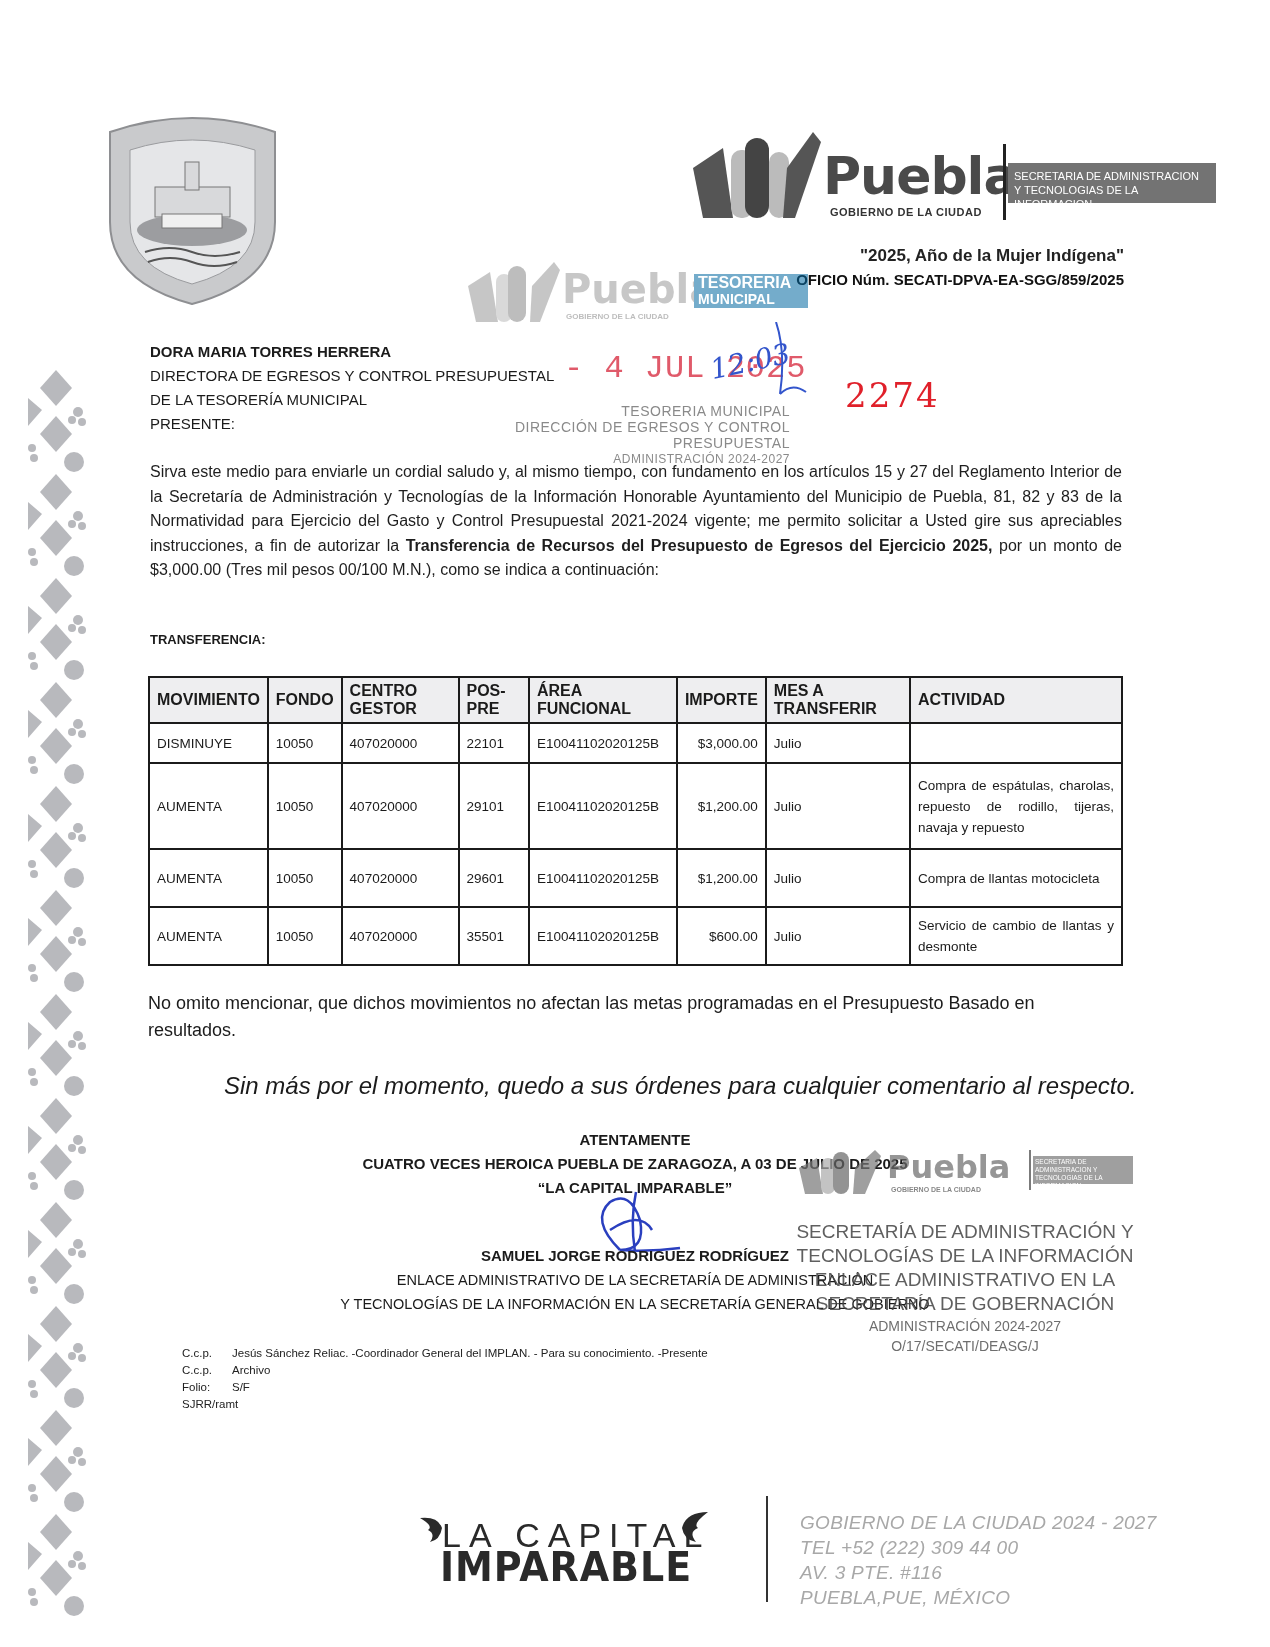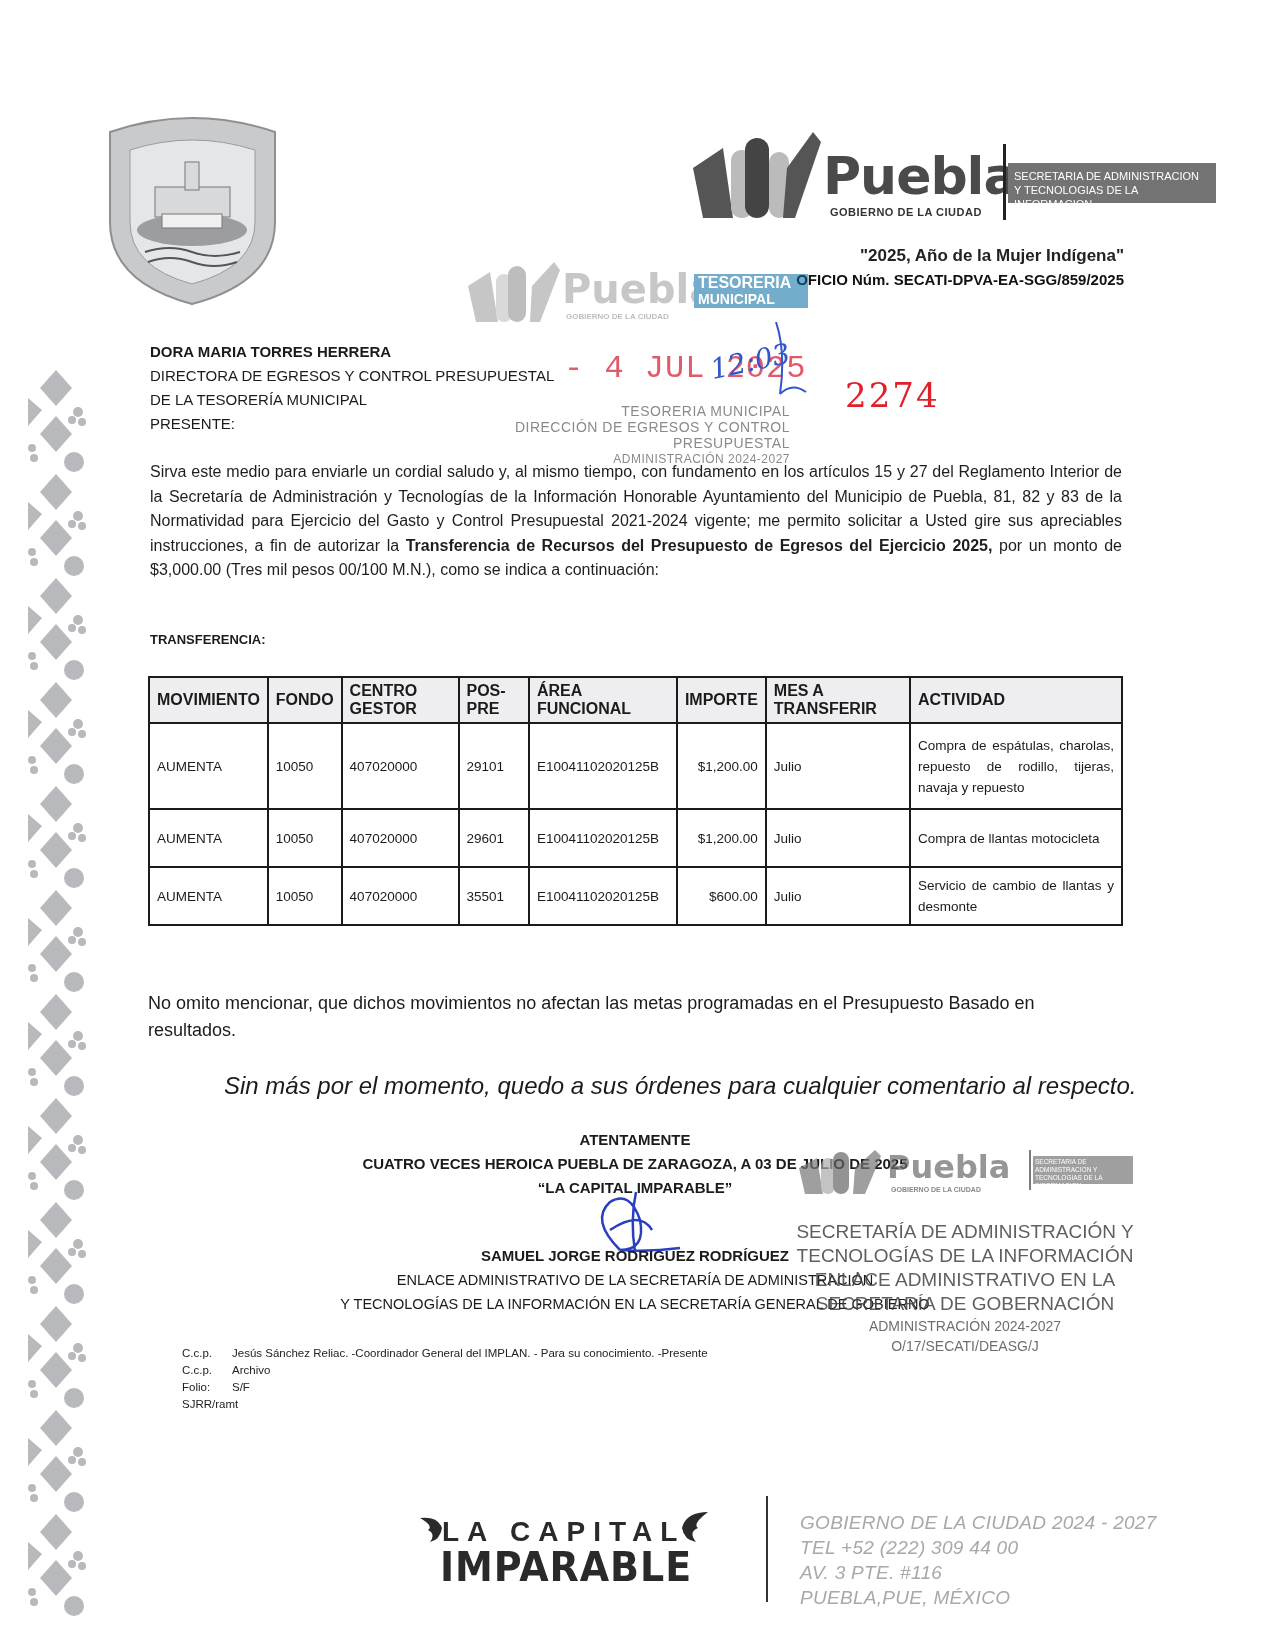--- a/index.html
+++ b/index.html
@@ -71,21 +71,21 @@
   .sec-stamp-logo .bx { position: absolute; left: 238px; top: 8px; width: 100px; height: 28px; background: #777; color: #fff; font-size: 6.5px; line-height: 8px; padding: 2px; box-sizing: border-box; }
   .sec-stamp-logo .sub { position: absolute; left: 96px; top: 38px; font-size: 7px; color: #555; font-weight: bold; }
 
   .sec-stamp { left: 795px; top: 1220px; width: 340px; text-align: center; color: #444; font-size: 19px; line-height: 24px; opacity: 0.85; }
   .sec-stamp .small { font-size: 14px; line-height: 20px; color: #555; }
 
   .ccp { left: 182px; top: 1345px; font-size: 11.5px; line-height: 17px; color: #222; }
   .ccp .k { display: inline-block; width: 50px; }
 
   .footer-logo { left: 418px; top: 1510px; width: 310px; height: 80px; }
-  .footer-logo .la { position: absolute; left: 24px; top: 6px; font-size: 28px; font-weight: bold; letter-spacing: 8px; color: #2a2a2a; }
+  .footer-logo .la { position: absolute; left: 24px; top: 6px; font-size: 34px; font-weight: normal; letter-spacing: 8px; color: #2a2a2a; }
   .footer-logo .imp { position: absolute; left: 22px; top: 34px; font-size: 40px; font-weight: bold; letter-spacing: 1px; color: #2a2a2a; font-family: "DejaVu Sans", sans-serif; transform: scaleX(0.95); transform-origin: left; }
   .footer-vline { left: 766px; top: 1496px; width: 2px; height: 106px; background: #333; }
   .footer-addr { left: 800px; top: 1510px; font-size: 19px; line-height: 25px; color: #a8a8a8; letter-spacing: 0.3px; font-style: italic; }
 </style>
 </head>
 <body>
 
 <svg class="abs border-strip" viewBox="0 0 62 1270" preserveAspectRatio="none">
   <defs>
     <g id="motif" fill="#b8b9bd">
@@ -192,20 +192,30 @@
       <th>FONDO</th>
       <th>CENTRO GESTOR</th>
       <th>POS-PRE</th>
       <th>ÁREA FUNCIONAL</th>
       <th>IMPORTE</th>
       <th>MES A TRANSFERIR</th>
       <th>ACTIVIDAD</th>
     </tr>
   </thead>
   <tbody>
+    <tr class="r1">
+      <td>DISMINUYE</td>
+      <td>10050</td>
+      <td>407020000</td>
+      <td>22101</td>
+      <td>E10041102020125B</td>
+      <td class="num">$3,000.00</td>
+      <td>Julio</td>
+      <td class="act"></td>
+    </tr>
     <tr class="r2">
       <td>AUMENTA</td>
       <td>10050</td>
       <td>407020000</td>
       <td>29101</td>
       <td>E10041102020125B</td>
       <td class="num">$1,200.00</td>
       <td>Julio</td>
       <td class="act">Compra de espátulas, charolas, repuesto de rodillo, tijeras, navaja y repuesto</td>
     </tr>

